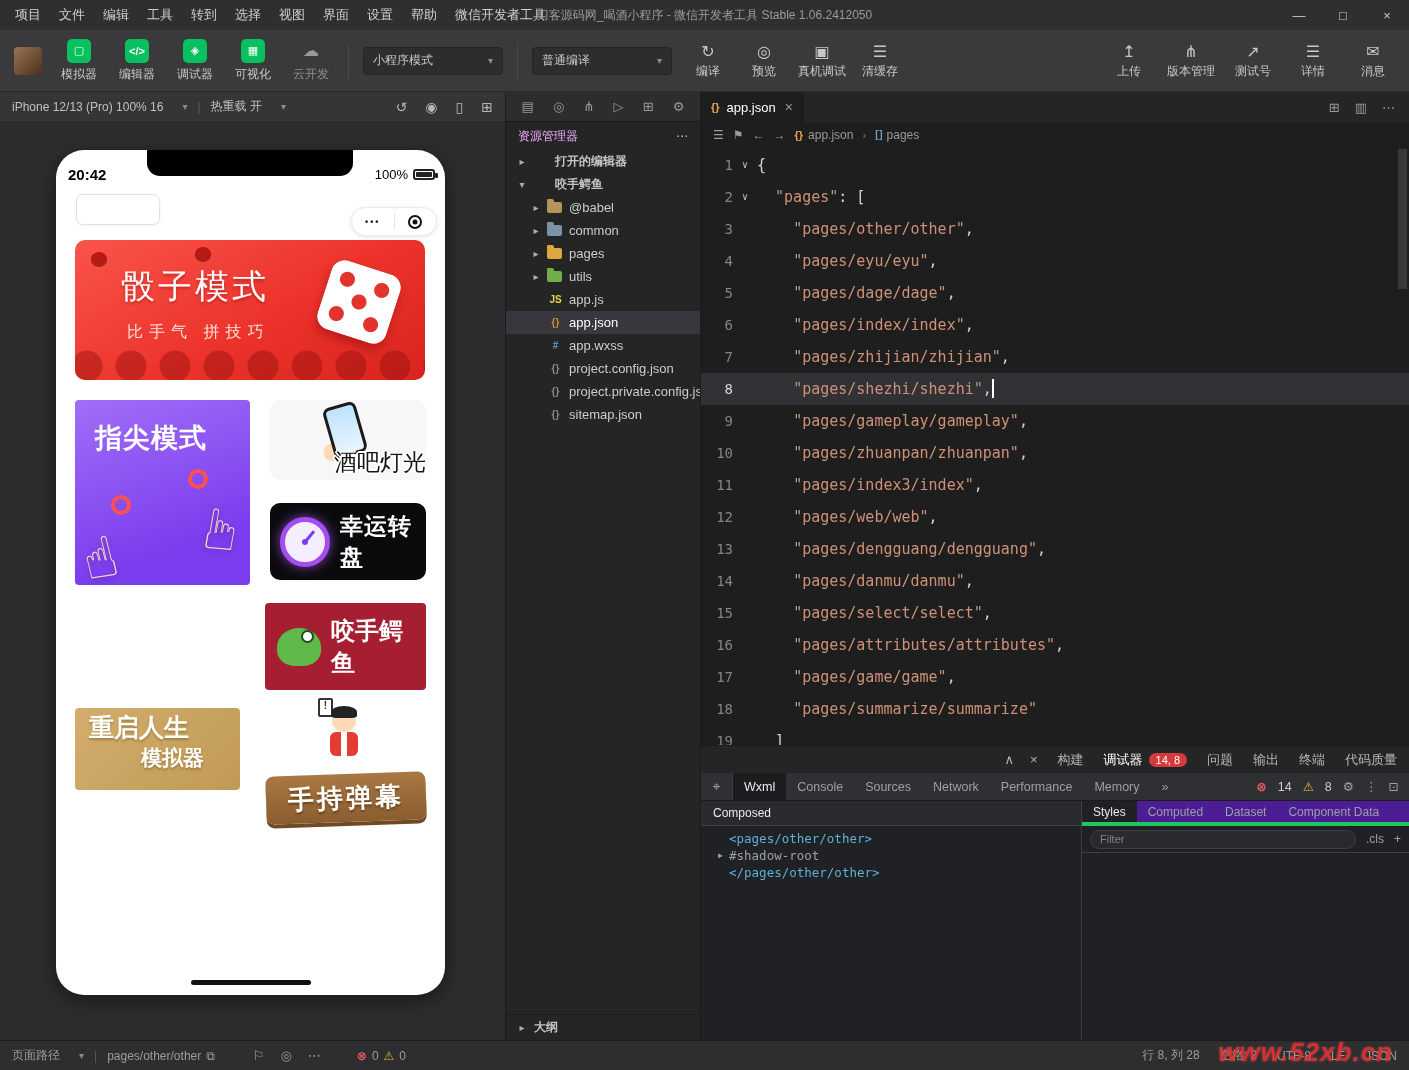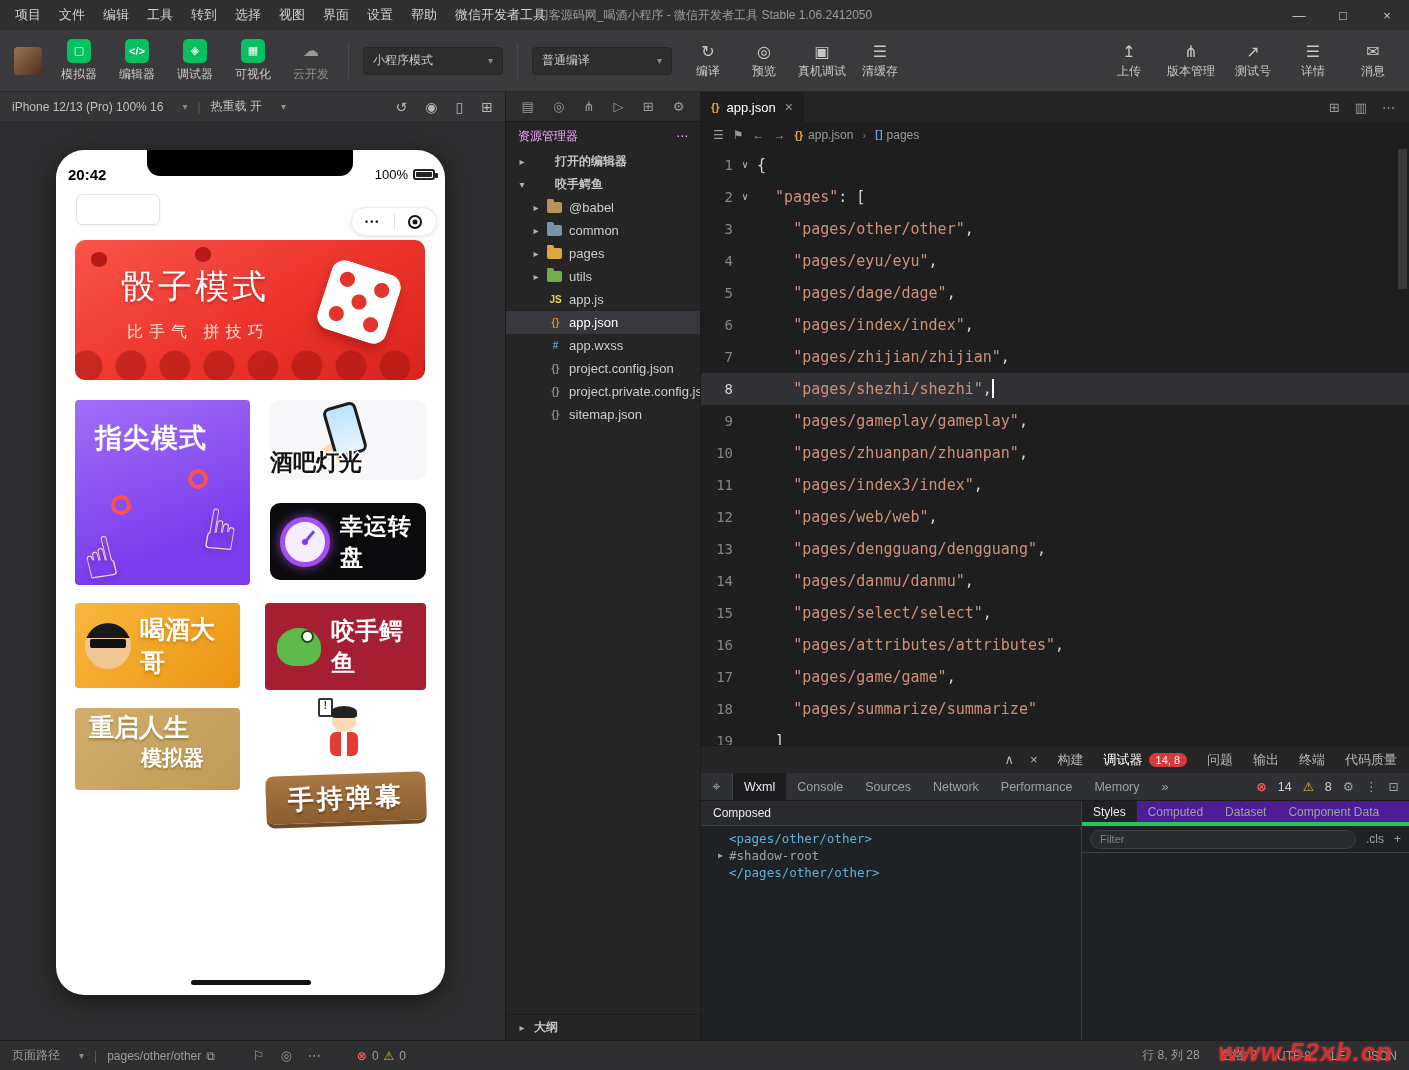--- a/index.html
+++ b/index.html
@@ -71,21 +71,21 @@
   .tz-label{position:absolute;left:20px;top:20px;font-size:27px;font-weight:bold;color:#fff;letter-spacing:1px}
   .hand{position:absolute;font-size:56px;color:#ffd9b8;font-family:"DejaVu Sans",sans-serif;text-shadow:0 3px 5px rgba(50,0,110,.35)}
   .hand-l{left:8px;bottom:-6px;transform:rotate(-14deg)}
   .hand-r{right:12px;bottom:22px;transform:scaleX(-1) rotate(-10deg)}
   .ring{position:absolute;width:20px;height:20px;border:4px solid #ff5050;border-radius:50%}
   .ring-1{left:36px;bottom:70px}.ring-2{right:42px;bottom:96px}
 
   .tile-jiuba{left:214px;top:250px;width:156px;height:80px;background:#f7f7f9;overflow:hidden;border-radius:10px}
   .jb-phone{position:absolute;left:58px;top:4px;width:34px;height:52px;background:linear-gradient(#bfe3ff,#e8f5ff);border:3px solid #1c1c1c;border-radius:7px;transform:rotate(-16deg)}
   .jb-hand{position:absolute;left:54px;top:42px;width:32px;height:18px;background:#ffd9b4;border-radius:40% 60% 60% 40%;transform:rotate(-10deg)}
-  .jb-label{position:absolute;left:0;right:0;bottom:2px;text-align:left;font-size:23px;font-weight:bold;color:#141414;text-shadow:-2px 0 #fff,2px 0 #fff,0 -2px #fff,0 2px #fff,1px 1px #fff,-1px -1px #fff}
+  .jb-label{position:absolute;left:0;right:0;bottom:2px;text-align:right;font-size:23px;font-weight:normal;color:#141414;text-shadow:-2px 0 #fff,2px 0 #fff,0 -2px #fff,0 2px #fff,1px 1px #fff,-1px -1px #fff}
 
   .tile-zhuanpan{left:214px;top:353px;width:156px;height:77px;background:#0b0b0d;display:flex;align-items:center;padding:0 10px;gap:10px;border-radius:10px}
   .zp-clock{width:50px;height:50px;border-radius:50%;background:#f5eeff;border:5px solid #a44ef0;box-shadow:0 0 12px rgba(170,80,240,.75);position:relative;flex-shrink:0}
   .zp-clock::before{content:"";position:absolute;left:50%;top:50%;width:3px;height:14px;background:#7a3df0;transform-origin:50% 100%;transform:translate(-50%,-100%) rotate(40deg)}
   .zp-clock::after{content:"";position:absolute;left:50%;top:50%;width:6px;height:6px;background:#7a3df0;border-radius:50%;transform:translate(-50%,-50%)}
   .zp-label{font-size:23px;font-weight:bold;color:#fff;letter-spacing:1px}
 
   .tile-dage{left:19px;top:453px;width:165px;height:85px;background:linear-gradient(135deg,#f8b83e,#ec9311);display:flex;align-items:center;padding:0 10px;gap:9px}
   .dage-face{width:46px;height:46px;border-radius:50%;background:#f2c692;position:relative;overflow:hidden;flex-shrink:0}
   .dage-face::before{content:"";position:absolute;top:0;left:0;right:0;height:15px;background:#191919;border-radius:50% 50% 0 0}
@@ -379,24 +379,20 @@
             <div class="jb-hand"></div>
             <div class="jb-phone"></div>
             <div class="jb-label">酒吧灯光</div>
           </div>
 
           <div class="tile tile-zhuanpan">
             <span class="zp-clock"></span>
             <span class="zp-label">幸运转盘</span>
           </div>
 
-          <div class="tile tile-dage">
-            <span class="dage-face"></span>
-            <span class="dage-label">喝酒大哥</span>
-          </div>
 
           <div class="tile tile-eyu">
             <span class="eyu-croc"></span>
             <span class="eyu-label">咬手鳄鱼</span>
           </div>
 
           <div class="tile tile-chongqi">
             <div class="cq-1">重启人生</div>
             <div class="cq-2">模拟器</div>
           </div>

